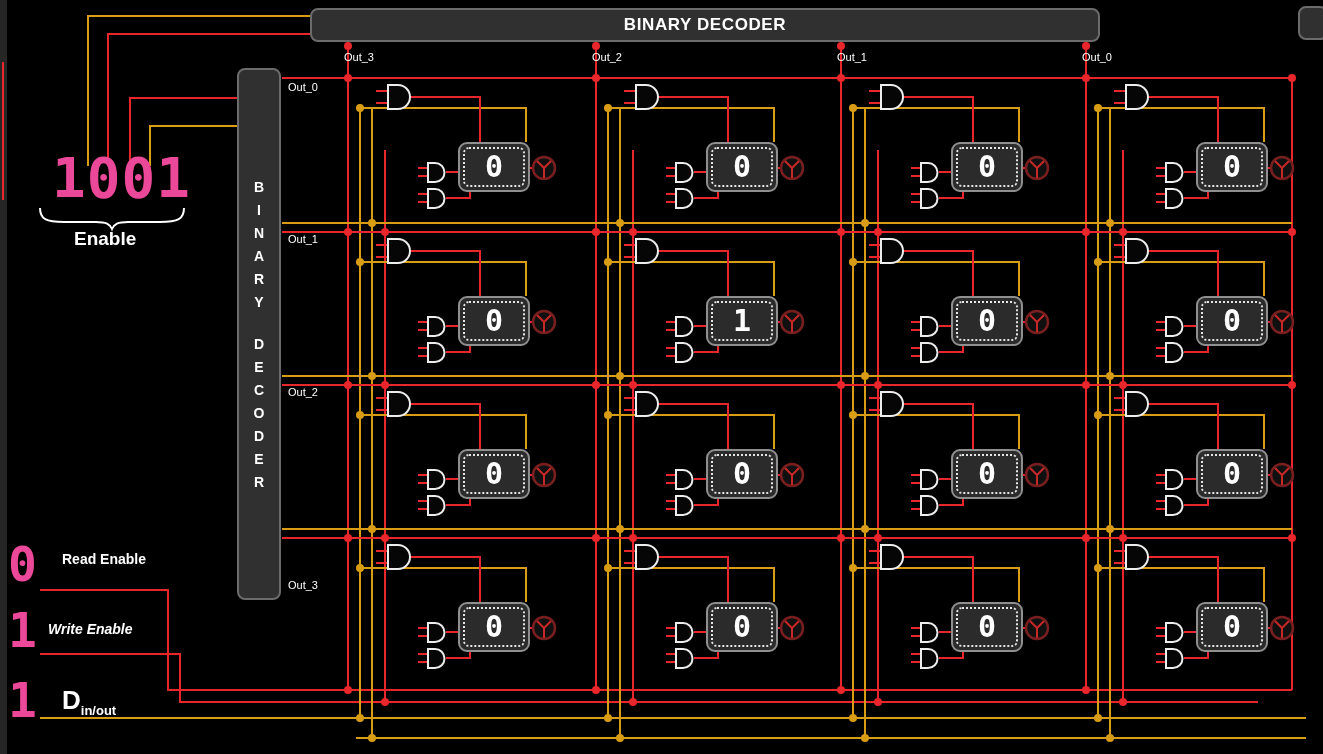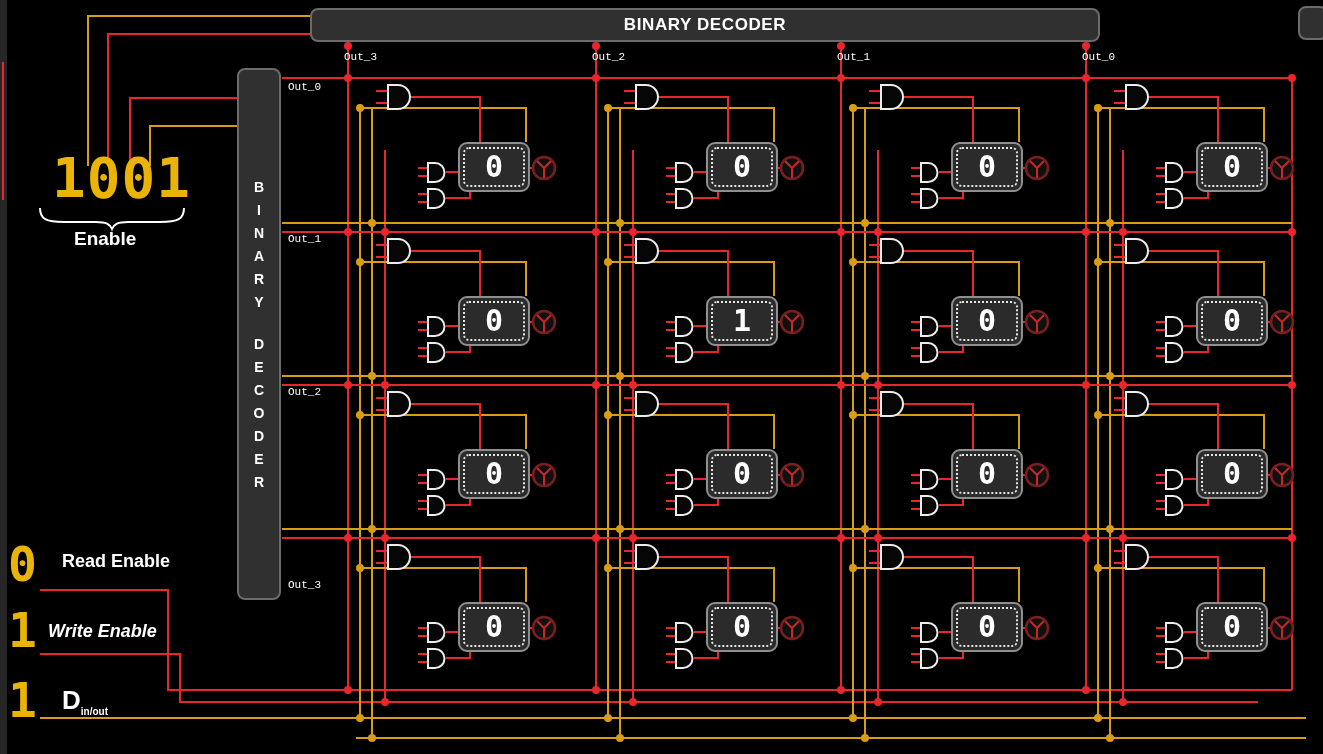--- a/index.html
+++ b/index.html
@@ -27,34 +27,34 @@
   }
   .left-decoder {
     left:237px; top:68px; width:44px; height:532px;
     display:flex; flex-direction:column; align-items:center; justify-content:center;
     gap:7px; font-weight:bold; font-size:14px;
   }
   .left-decoder .gap { height:12px; }
   .partial-chip { left:1298px; top:6px; width:30px; height:34px; }
 
   .mono-label {
-    position:absolute; color:#fff; font-family:Liberation Mono, monospace;
+    position:absolute; color:#fff; font-family:Liberation Sans, sans-serif;
     font-size:11px; line-height:1;
   }
   .digital {
-    position:absolute; color:#eab308; font-family:"DejaVu Sans Mono", monospace;
+    position:absolute; color:#ec4899; font-family:"DejaVu Sans Mono", monospace;
     font-weight:bold; line-height:1;
   }
   .address-value { left:52px; top:150px; font-size:56px; letter-spacing:1px; }
   .brace { position:absolute; left:38px; top:206px; }
   .address-label { position:absolute; left:74px; top:228px; color:#fff; font-weight:bold; font-size:19px; }
   .control-value { font-size:48px; }
-  .control-label { position:absolute; color:#fff; font-weight:bold; font-size:18px; line-height:1.1; }
+  .control-label { position:absolute; color:#fff; font-weight:bold; font-size:14px; line-height:1.1; }
   .control-label.din { font-size:26px; }
-  .control-label.din sub { font-size:10px; font-weight:bold; }
+  .control-label.din sub { font-size:13px; font-weight:bold; }
 
   .cell { position:absolute; width:245px; height:153px; }
   .cell svg { position:absolute; left:0; top:0; }
   .display {
     position:absolute; left:128px; top:74px; width:72px; height:50px;
     background:var(--display-fill,#2b2b2b);
     border:2px solid var(--display-border,#8f8f8f); border-radius:9px;
     display:flex; align-items:center; justify-content:center;
   }
   .display::before {

